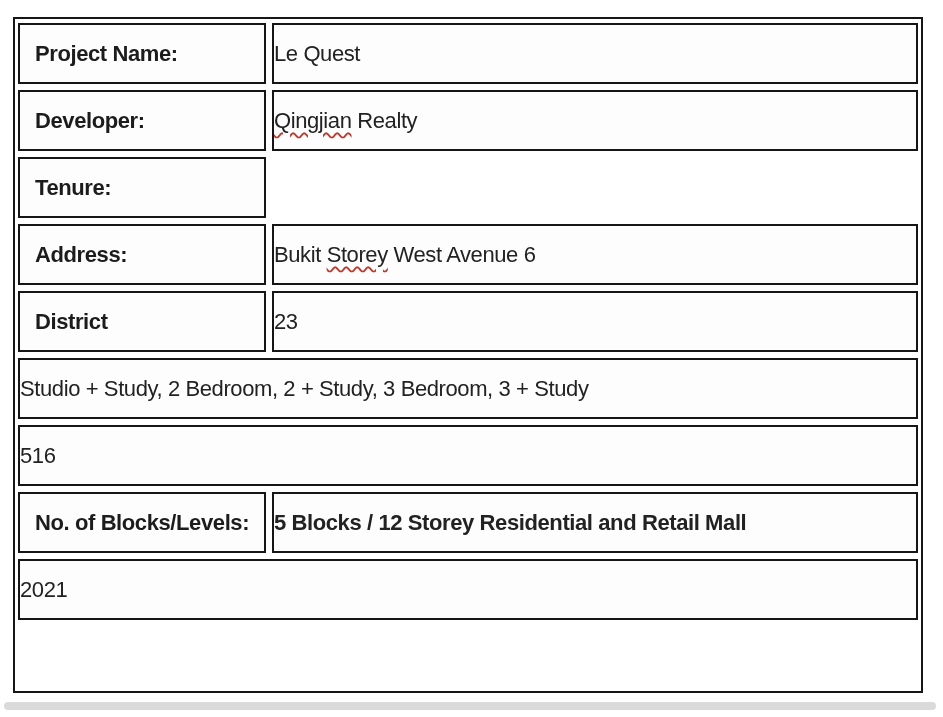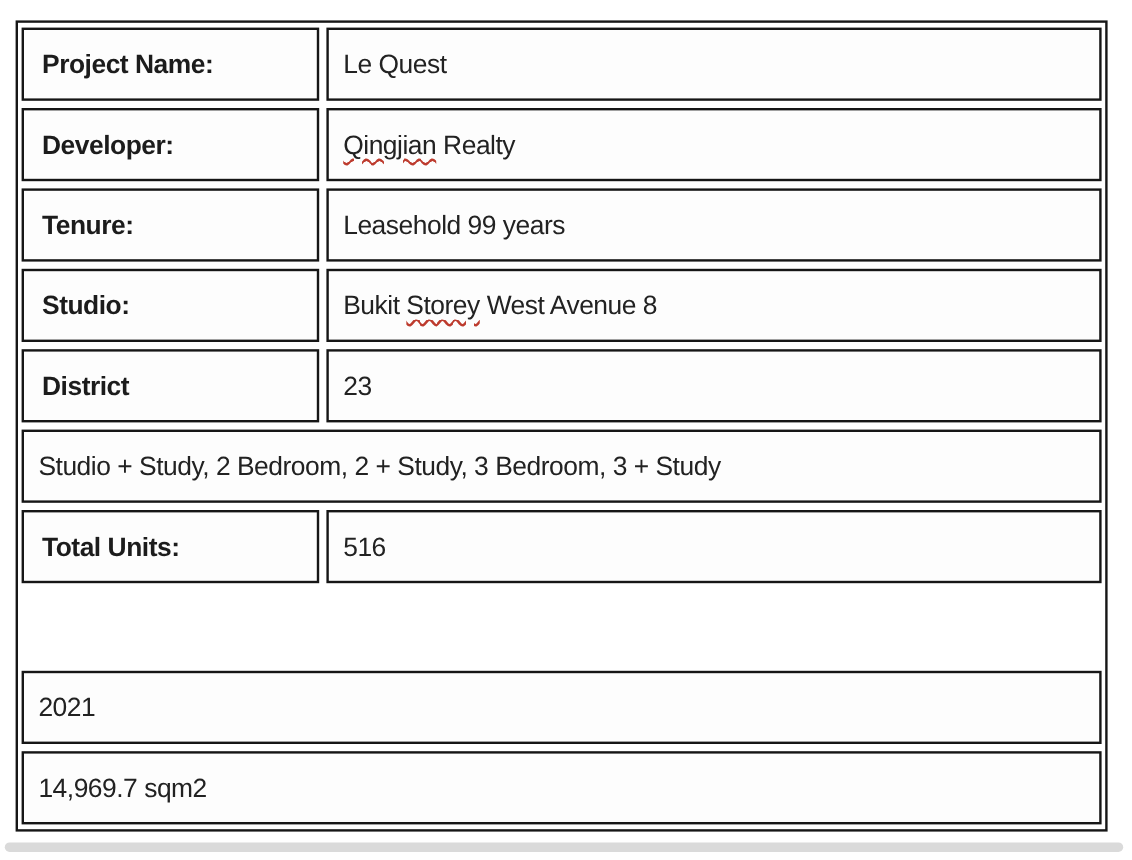--- a/index.html
+++ b/index.html
@@ -43,21 +43,21 @@
     overflow: hidden;
     white-space: nowrap;
   }
   .cell.label-cell {
     width: 248px;
     flex: 0 0 248px;
     padding-left: 15px;
   }
   .cell.value-cell {
     flex: 1 1 auto;
-    padding-left: 12px;
+    padding-left: 0;
   }
   .label-text {
     font-size: 22px;
     font-weight: 700;
     letter-spacing: -0.4px;
     color: #1c1c1c;
   }
   .value-text {
     font-size: 22px;
     font-weight: 400;
@@ -106,70 +106,67 @@
       </div>
       <div class="cell value-cell">
         <span class="value-text"><span></span><span class="misspelled">Qingjian</span><span> Realty</span></span>
       </div>
     </div>
 
     <div class="row">
       <div class="cell label-cell">
         <span class="label-text">Tenure:</span>
       </div>
-      <div class="cell value-cell">
-        <span class="value-text">Leasehold 99 years</span>
-      </div>
     </div>
 
     <div class="row">
       <div class="cell label-cell">
-        <span class="label-text">Studio:</span>
+        <span class="label-text">Address:</span>
       </div>
       <div class="cell value-cell">
-        <span class="value-text"><span>Bukit </span><span class="misspelled">Storey</span><span> West Avenue 8</span></span>
+        <span class="value-text"><span>Bukit </span><span class="misspelled">Storey</span><span> West Avenue 6</span></span>
       </div>
     </div>
 
     <div class="row">
       <div class="cell label-cell">
         <span class="label-text">District</span>
       </div>
       <div class="cell value-cell">
         <span class="value-text">23</span>
       </div>
     </div>
 
     <div class="row">
       <div class="cell value-cell">
         <span class="value-text">Studio + Study, 2 Bedroom, 2 + Study, 3 Bedroom, 3 + Study</span>
       </div>
     </div>
 
     <div class="row">
-      <div class="cell label-cell">
-        <span class="label-text">Total Units:</span>
-      </div>
       <div class="cell value-cell">
         <span class="value-text">516</span>
       </div>
     </div>
 
     <div class="row">
+      <div class="cell label-cell">
+        <span class="label-text">No. of Blocks/Levels:</span>
+      </div>
+      <div class="cell value-cell">
+        <span class="value-text bold">5 Blocks / 12 Storey Residential and Retail Mall</span>
+      </div>
     </div>
 
     <div class="row">
       <div class="cell value-cell">
         <span class="value-text">2021</span>
       </div>
     </div>
 
     <div class="row">
-      <div class="cell value-cell">
-        <span class="value-text">14,969.7 sqm2</span>
-      </div>
     </div>
 
   </div>
 
   <div class="bottom-bar"></div>
 
 </div>
 
 </body></html>

